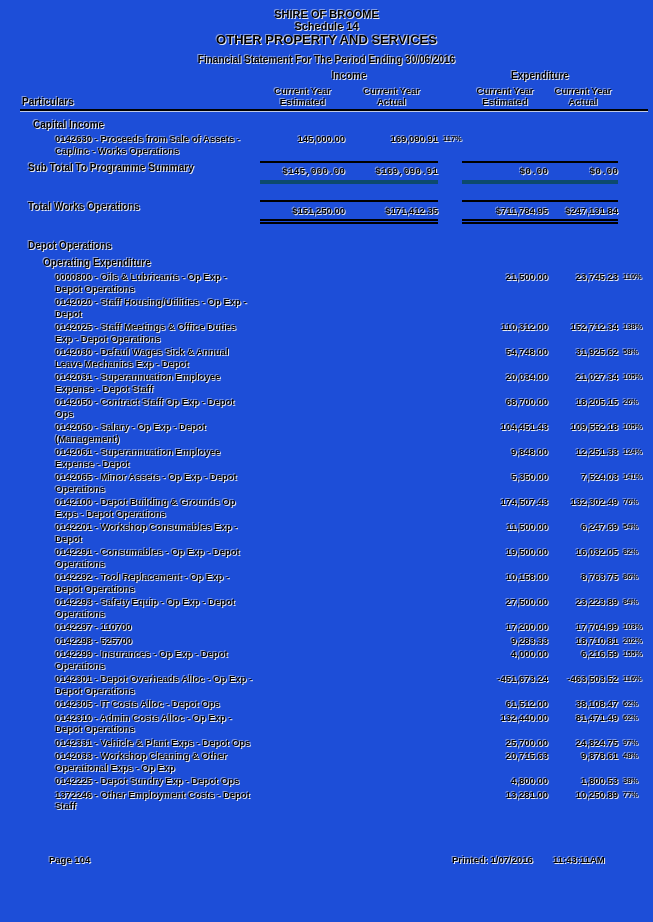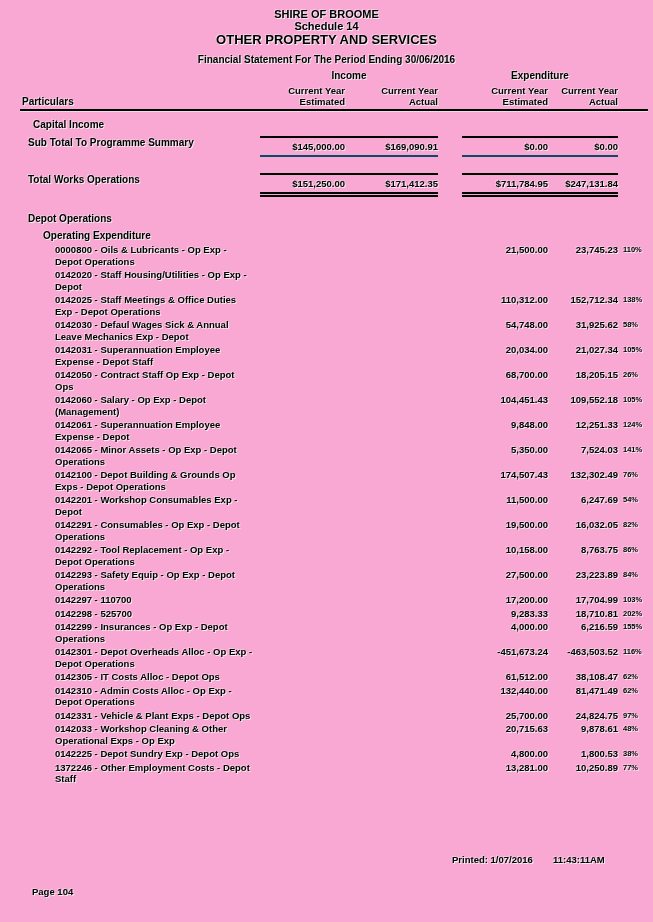--- a/index.html
+++ b/index.html
@@ -1,51 +1,51 @@
 <!DOCTYPE html>
 <html><head>
 <meta charset="utf-8">
 <style>
   html,body{margin:0;padding:0;background:#7f7f7f;}
   .page{
-    position:relative;width:653px;height:922px;background:#f9a8d4;
+    position:relative;width:653px;height:922px;background:#1d4ed8;
     font-family:"Liberation Sans","DejaVu Sans",sans-serif;font-weight:bold;color:#000;
     overflow:hidden;
     text-shadow:1px 1px 0 rgba(242,242,242,.95), -1px -1px 0 rgba(238,238,238,.5);
   }
   .hdr{padding-top:8px;text-align:center;line-height:12px;}
   .hdr .org,.hdr .sched{font-size:11px;}
   .hdr .title{font-size:13px;margin-top:2px;}
   .hdr .subtitle{font-size:10px;margin-top:8px;}
   .grid{display:grid;grid-template-columns:240px 85px 93px 24px 86px 70px 32px;}
   .colhead{margin:4px 0 0 20px;}
   .colhead .group{font-size:10px;text-align:center;}
   .colhead .g-income{grid-column:2/4;}
   .colhead .g-exp{grid-column:5/7;}
-  .colhead .ch{font-size:9.5px;text-align:right;line-height:11px;}
+  .colhead .ch{font-size:9.5px;text-align:center;line-height:11px;}
   .colhead .particulars{font-size:10px;align-self:end;padding-left:2px;}
   .rule{margin:2px 0 0 20px;width:628px;height:2px;background:#000;box-shadow:0 1px 0 rgba(235,235,235,.8);}
   #rows{margin-left:20px;}
   .row{align-items:start;}
   .num{text-align:right;font-size:9.5px;line-height:11.5px;}
   .ann{font-size:7.5px;line-height:11.5px;padding-left:5px;text-align:left;}
   .desc{font-size:9.5px;line-height:11.5px;padding-left:35px;padding-right:6px;}
   .item{margin-bottom:2px;}
   .sec{font-size:10px;line-height:12px;}
   .lv0{padding-left:8px;}
   .lv1{padding-left:13px;}
   .lv2{padding-left:23px;}
   .sumlabel{font-size:10px;line-height:13px;padding-left:8px;}
   .sum .num{font-size:9.5px;line-height:13px;padding-top:2px;padding-bottom:2px;}
-  .tb{border-top:2px solid #000;border-bottom:2px solid #0c4a6e;}
+  .tb{border-top:2px solid #000;border-bottom:4px solid #0c4a6e;font-family:Liberation Mono, monospace;}
   .tdb{border-top:2px solid #000;border-bottom:5px double #000;}
   .gap{width:100%;}
   .footer{position:absolute;top:854px;left:0;width:653px;height:14px;font-size:9.5px;}
   .footer span{position:absolute;white-space:nowrap;}
-  .f-page{left:32px;margin-top:32px;}
+  .f-page{left:49px;}
   .f-printed{left:452px;}
   .f-time{left:553px;}
 </style>
 </head>
 <body>
 
 <div class="page">
 
   <div class="hdr">
     <div class="org">SHIRE OF BROOME</div>
@@ -83,20 +83,29 @@
     </div>
     <div></div>
   </div>
 
   <div class="rule"></div>
 
   <div id="rows">
       <div class="gap" style="height: 8px;"></div>
       <div class="sec lv1">Capital Income</div>
       <div class="gap" style="height: 2px;"></div>
+      <div class="grid row item">
+        <div class="desc">0142630 - Proceeds from Sale of Assets - Cap/Inc - Works Operations</div>
+        <div class="num">145,000.00</div>
+        <div class="num">169,090.91</div>
+        <div class="ann">117%</div>
+        <div class="num"></div>
+        <div class="num"></div>
+        <div class="ann"></div>
+      </div>
       <div class="gap" style="height: 3px;"></div>
       <div class="grid row sum">
         <div class="sumlabel">Sub Total To Programme Summary</div>
         <div class="num tb">$145,000.00</div>
         <div class="num tb">$169,090.91</div>
         <div class="ann"></div>
         <div class="num tb">$0.00</div>
         <div class="num tb">$0.00</div>
         <div class="ann"></div>
       </div>

